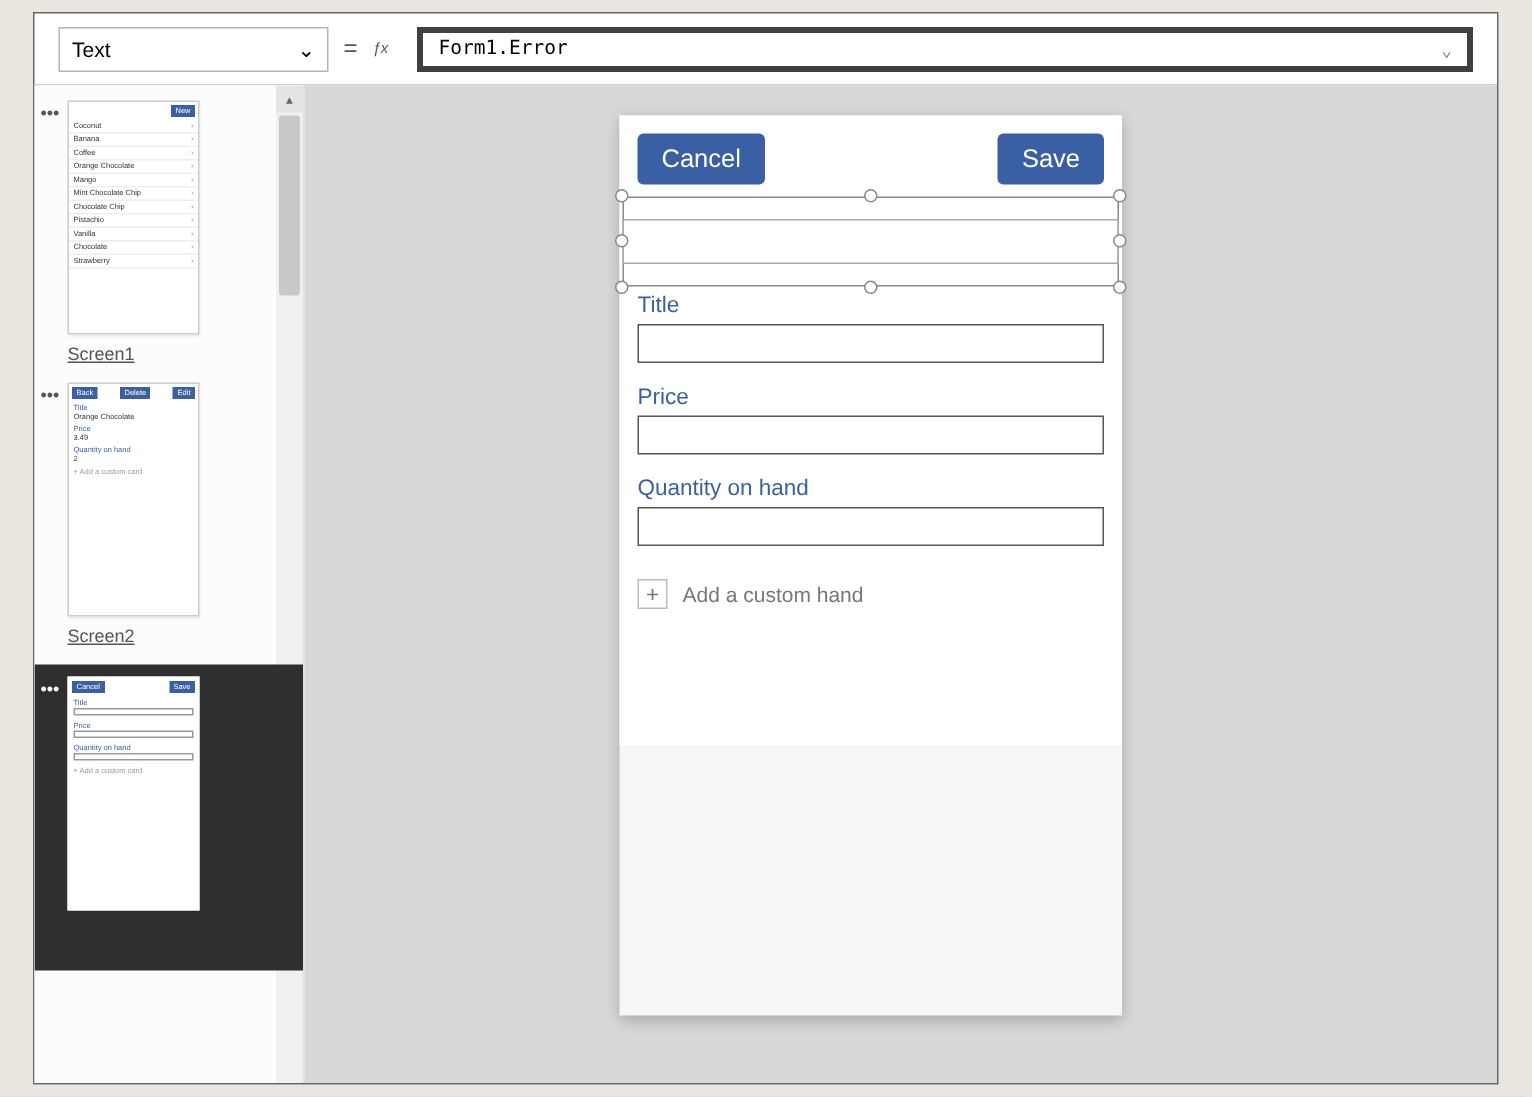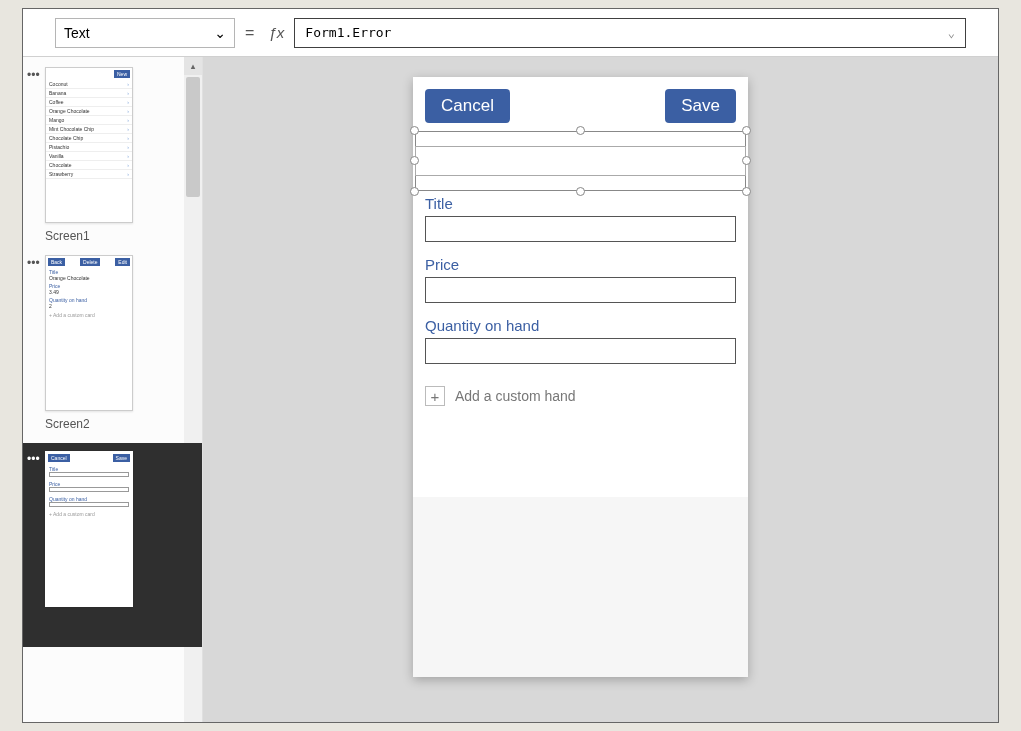--- a/index.html
+++ b/index.html
@@ -15,45 +15,45 @@
     position: absolute;
     left: 22px; top: 8px;
     width: 977px; height: 715px;
     background: #fff;
     border: 1px solid #666;
   }
   
   .formula-bar {
     display: flex;
     align-items: center;
-    padding: 8px 32px;
+    padding: 8px 16px;
     gap: 10px;
     border-bottom: 1px solid #d0d0d0;
     height: 48px;
   }
   .property-select {
     width: 180px; height: 30px;
     border: 1px solid #b5b5b5;
     padding: 2px 8px;
     font-size: 14px;
     background: #fff;
     display: flex; align-items: center; justify-content: space-between;
     cursor: pointer;
   }
   .equals { font-size: 16px; color: #555; }
   .fx {
     font-style: italic;
-    font-size: 15px;
+    font-size: 10px;
     color: #555;
-    width: 20px; text-align: right;
+    width: 20px; text-align: left;
   }
   .formula-input {
     flex: 1;
     height: 30px;
-    border: 1px solid #404040;
+    border: 4px solid #404040;
     padding: 2px 10px;
     font-family: Consolas, monospace;
     font-size: 13px;
     display: flex; align-items: center; justify-content: space-between;
   }
   .formula-input .expand { color: #888; font-size: 12px; }
   
   .main {
     display: flex;
     height: calc(100% - 48px);
@@ -107,20 +107,21 @@
     border: 1px solid #ccc;
     box-shadow: 0 1px 2px rgba(0,0,0,0.1);
     overflow: hidden;
     font-size: 5px;
     color: #333;
   }
   .thumb-item.selected .thumb-canvas { border-color:#fff; }
   .thumb-label {
     font-size: 12px; color: #555;
     margin-top: 6px;
+    text-decoration: underline;
   }
   
   .t1-header{ display:flex; justify-content:flex-end; padding:2px;}
   .t1-newbtn{ background:#3b5fa3; color:#fff; font-size:5px; padding:1px 3px;}
   .t1-row{ display:flex; justify-content:space-between; padding:1px 3px; border-bottom:0.5px solid #eee;}
   .t1-row .chev{ color:#7aa0d8; font-size:5px;}
   
   .t2-header{ display:flex; justify-content:space-between; padding:2px; gap:2px;}
   .t2-btn{ background:#3b5fa3; color:#fff; font-size:5px; padding:1px 3px;}
   .t2-lbl{ color:#3b5fa3; font-size:5px; padding:1px 3px 0 3px;}

